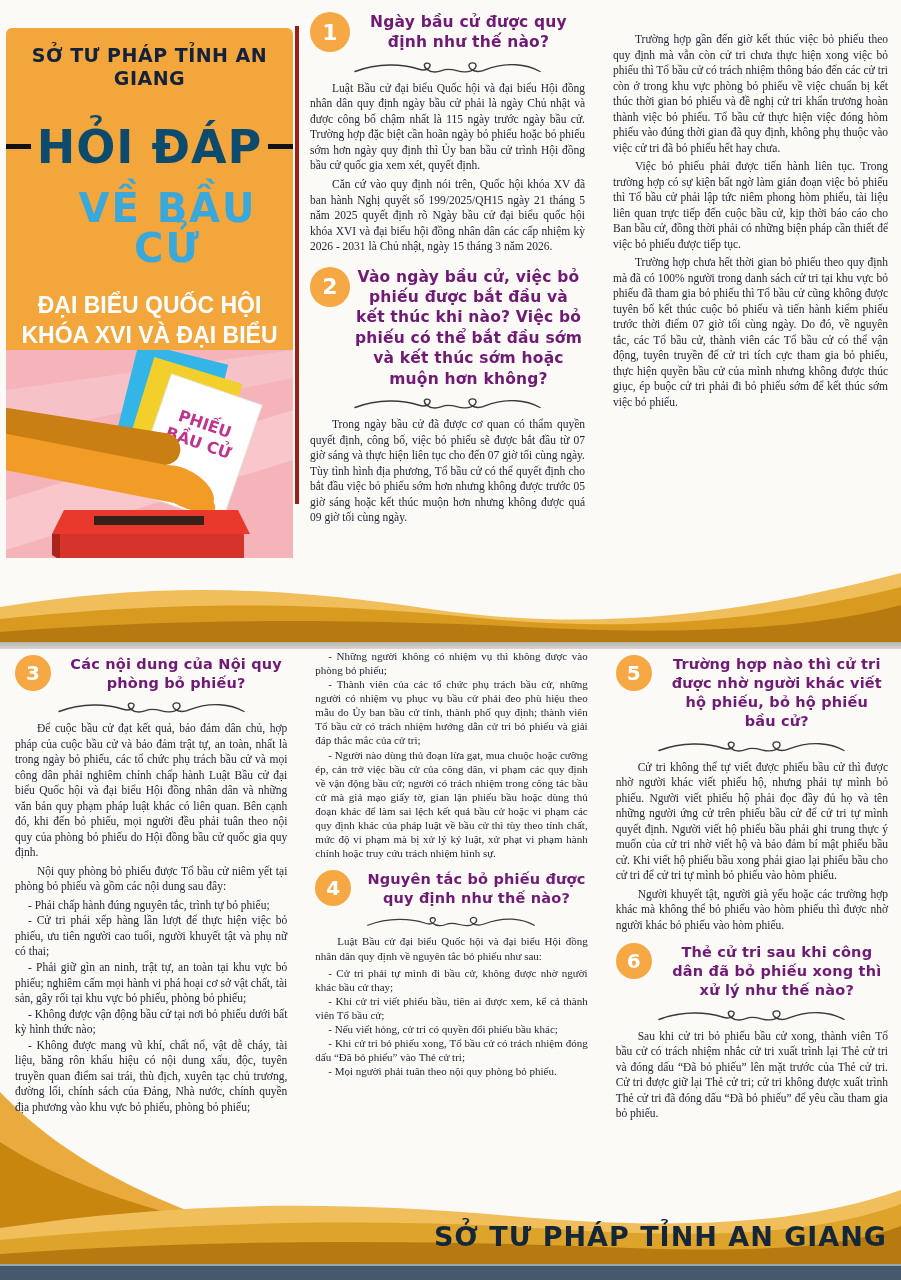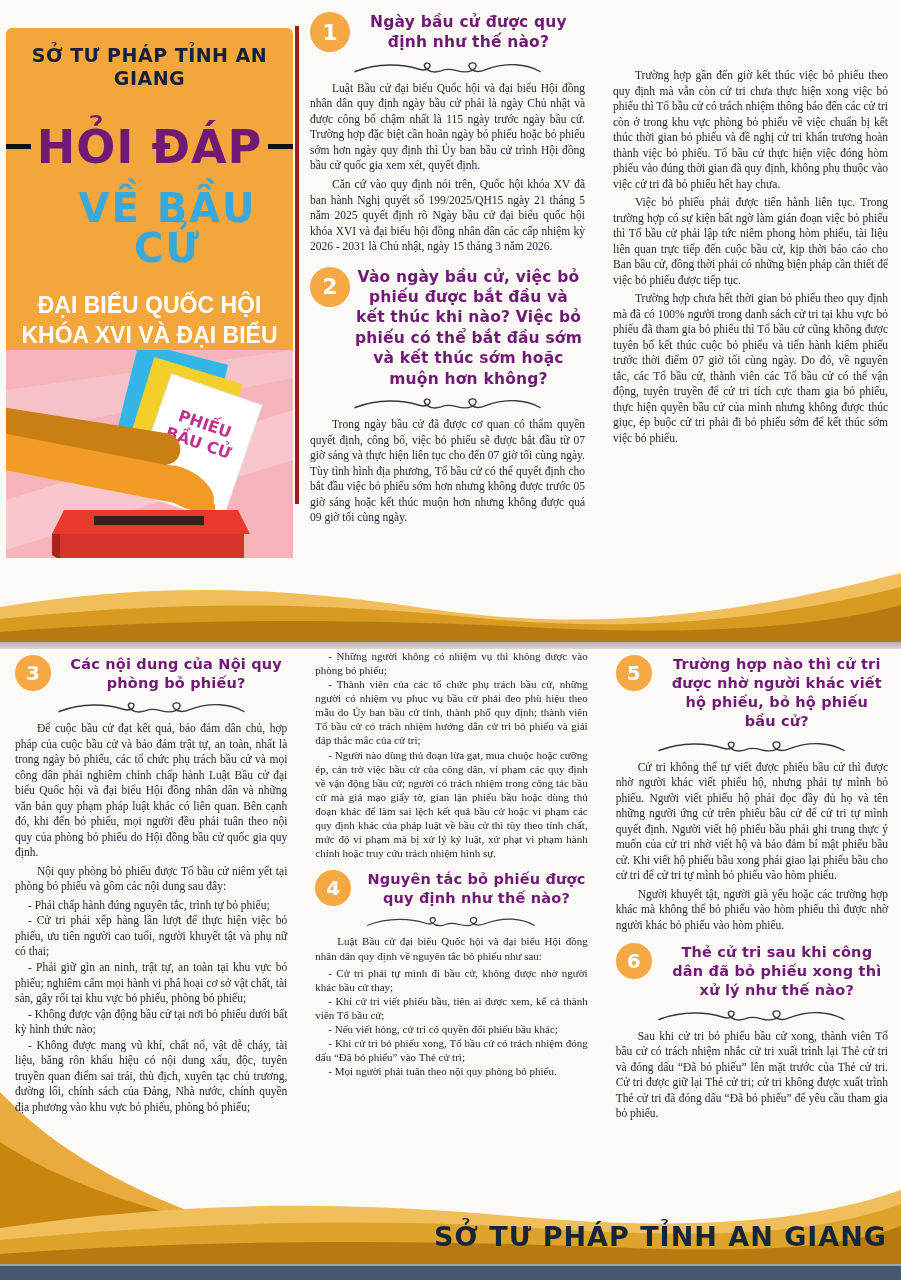--- a/index.html
+++ b/index.html
@@ -10,31 +10,31 @@
   .band-gap{height:7px;background:linear-gradient(#b6b3ae,#dad7d2);}
   .band-bottom{position:relative;height:615px;display:flex;background:#fbfaf7;overflow:hidden;}
   .photo-strip{height:16px;background:#46586c;border-top:2px solid #9aa5ad;}
   
   .panel-col{position:relative;flex:0 0 295px;z-index:4;}
   .gold-panel{position:absolute;left:6px;top:28px;right:2px;height:322px;background:#F2A63B;
               border-radius:6px 6px 0 0;text-align:center;padding-top:16px;box-sizing:border-box;}
   .org-top{font:800 19px/1.2 "DejaVu Sans",sans-serif;color:#13213a;letter-spacing:.5px;}
   .hoidap-row{display:flex;align-items:center;margin-top:34px;}
   .hoidap-row .bar{flex:1;height:5px;background:#111;}
-  .hoidap{font:800 46px/1 "DejaVu Sans",sans-serif;color:#701a75;padding:0 6px;letter-spacing:1px;}
+  .hoidap{font:800 46px/1 "DejaVu Sans",sans-serif;color:#0c4a6e;padding:0 6px;letter-spacing:1px;}
   .vebaucu{margin-top:18px;font:800 40px/1 "DejaVu Sans",sans-serif;color:#3BA8DB;letter-spacing:2px;padding-left:36px;}
   .subtitle{margin:22px auto 0;width:272px;font:700 23px/1.32 "Liberation Sans",sans-serif;color:#ffffff;}
   .part{margin-top:10px;font:800 26px/1 "DejaVu Sans",sans-serif;color:#3BA8DB;letter-spacing:1px;}
   .illus{position:absolute;left:6px;top:350px;right:2px;height:208px;}
   
   .red-accent{position:absolute;left:295px;top:26px;width:4px;height:478px;background:#9c1f15;z-index:5;}
   
   .tcol{position:relative;z-index:4;flex:1 1 0;padding:6px 13px 0 15px;overflow:hidden;
         font-size:11.5px;line-height:1.35;text-align:justify;}
-  .tcol.right-top{padding-top:20px;margin-top:48px;}
+  .tcol.right-top{padding-top:32px;}
   p.body{margin:0 0 3px 0;text-indent:22px;}
   p.item{margin:0;text-indent:13px;}
   
   .qhead{position:relative;padding:2px 2px 0 44px;margin:4px 0 6px;}
   .qhead .badge{position:absolute;left:0;top:2px;width:40px;height:40px;border-radius:50%;
         background:#F5A843;color:#fff;display:flex;align-items:center;justify-content:center;
         font:800 22px "DejaVu Sans",sans-serif;}
   .qtitle{text-align:center;font:800 15.5px/1.32 "DejaVu Sans",sans-serif;color:#701a75;letter-spacing:.2px;}
   .squiggle{display:block;margin:3px auto 2px;}
   .band-bottom .qhead .badge{width:36px;height:36px;font-size:20px;}

